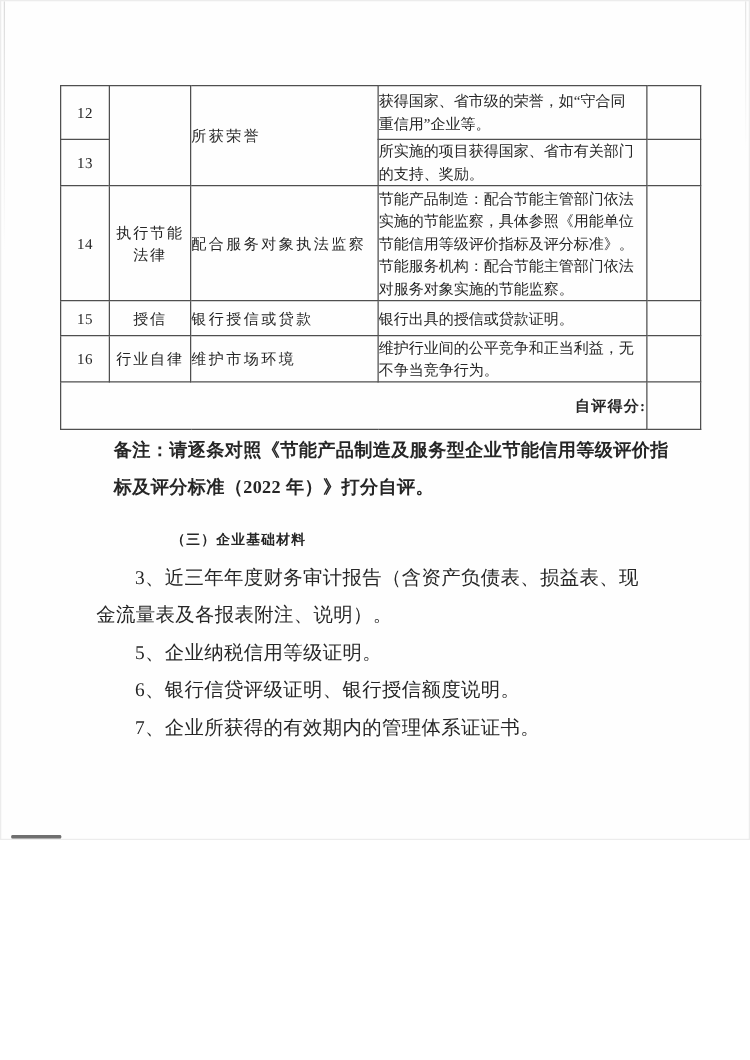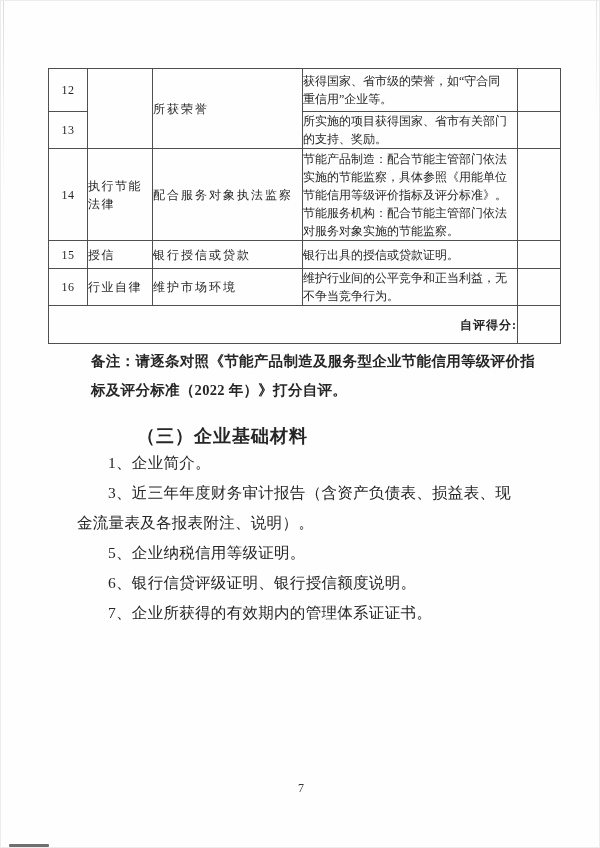--- a/index.html
+++ b/index.html
@@ -3,21 +3,21 @@
 <meta charset="utf-8">
 <style>
   html, body {
     margin: 0;
     padding: 0;
     background: #ffffff;
   }
   .page {
     position: relative;
     width: 600px;
-    height: 848px;
+    height: 672px;
     background: #fefefe;
     font-family: "Liberation Serif", serif;
     color: #262626;
     overflow: hidden;
     box-sizing: border-box;
     border: 1px solid #ececec;
   }
   
   .edge-line-left {
     position: absolute;
@@ -56,21 +56,21 @@
     color: #262626;
     padding: 0;
     overflow: hidden;
   }
   td.cell-no {
     text-align: center;
     font-size: 13px;
     letter-spacing: 0.5px;
   }
   td.cell-cat {
-    text-align: left;
+    text-align: center;
     white-space: pre-line;
     letter-spacing: 1.5px;
     line-height: 17px;
   }
   td.cell-item {
     padding: 2px 2px 2px 7px;
     letter-spacing: 2px;
     white-space: pre-line;
   }
   td.cell-desc {
@@ -94,21 +94,21 @@
     width: 450px;
     font-size: 14.5px;
     font-weight: bold;
     line-height: 29px;
     white-space: pre-wrap;
     letter-spacing: 0.3px;
   }
   .section-heading {
     position: absolute;
     left: 136px; top: 423px;
-    font-size: 18px;
+    font-size: 11px;
     font-weight: bold;
     letter-spacing: 1px;
     text-align: center;
   }
   .items {
     position: absolute;
     left: 76px; top: 447px;
     width: 466px;
   }
   .item {
@@ -192,21 +192,20 @@
       </tr>
     </tbody>
   </table>
 
   <div class="note">备注：请逐条对照《节能产品制造及服务型企业节能信用等级评价指
 标及评分标准（2022 年）》打分自评。</div>
 
   <div class="section-heading">（三）企业基础材料</div>
 
   <div class="items">
-    <div class="item">1、企业简介。</div>
     <div class="item">3、近三年年度财务审计报告（含资产负债表、损益表、现
 金流量表及各报表附注、说明）。</div>
     <div class="item">5、企业纳税信用等级证明。</div>
     <div class="item">6、银行信贷评级证明、银行授信额度说明。</div>
     <div class="item">7、企业所获得的有效期内的管理体系证证书。</div>
   </div>
 
   <div class="page-number">7</div>
 
 </div>

